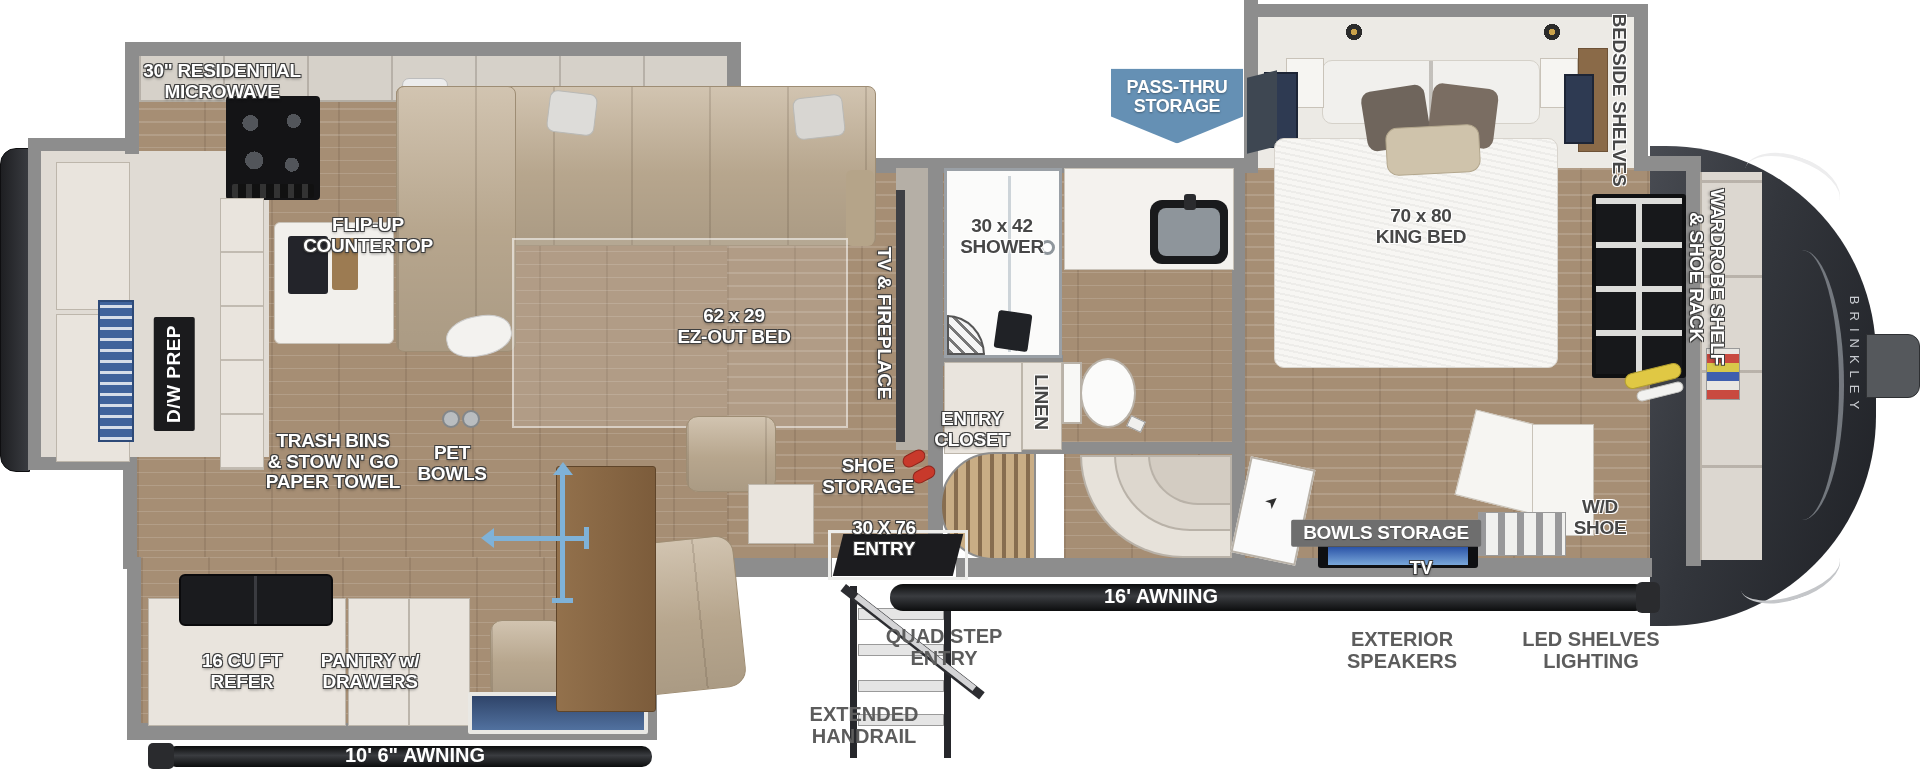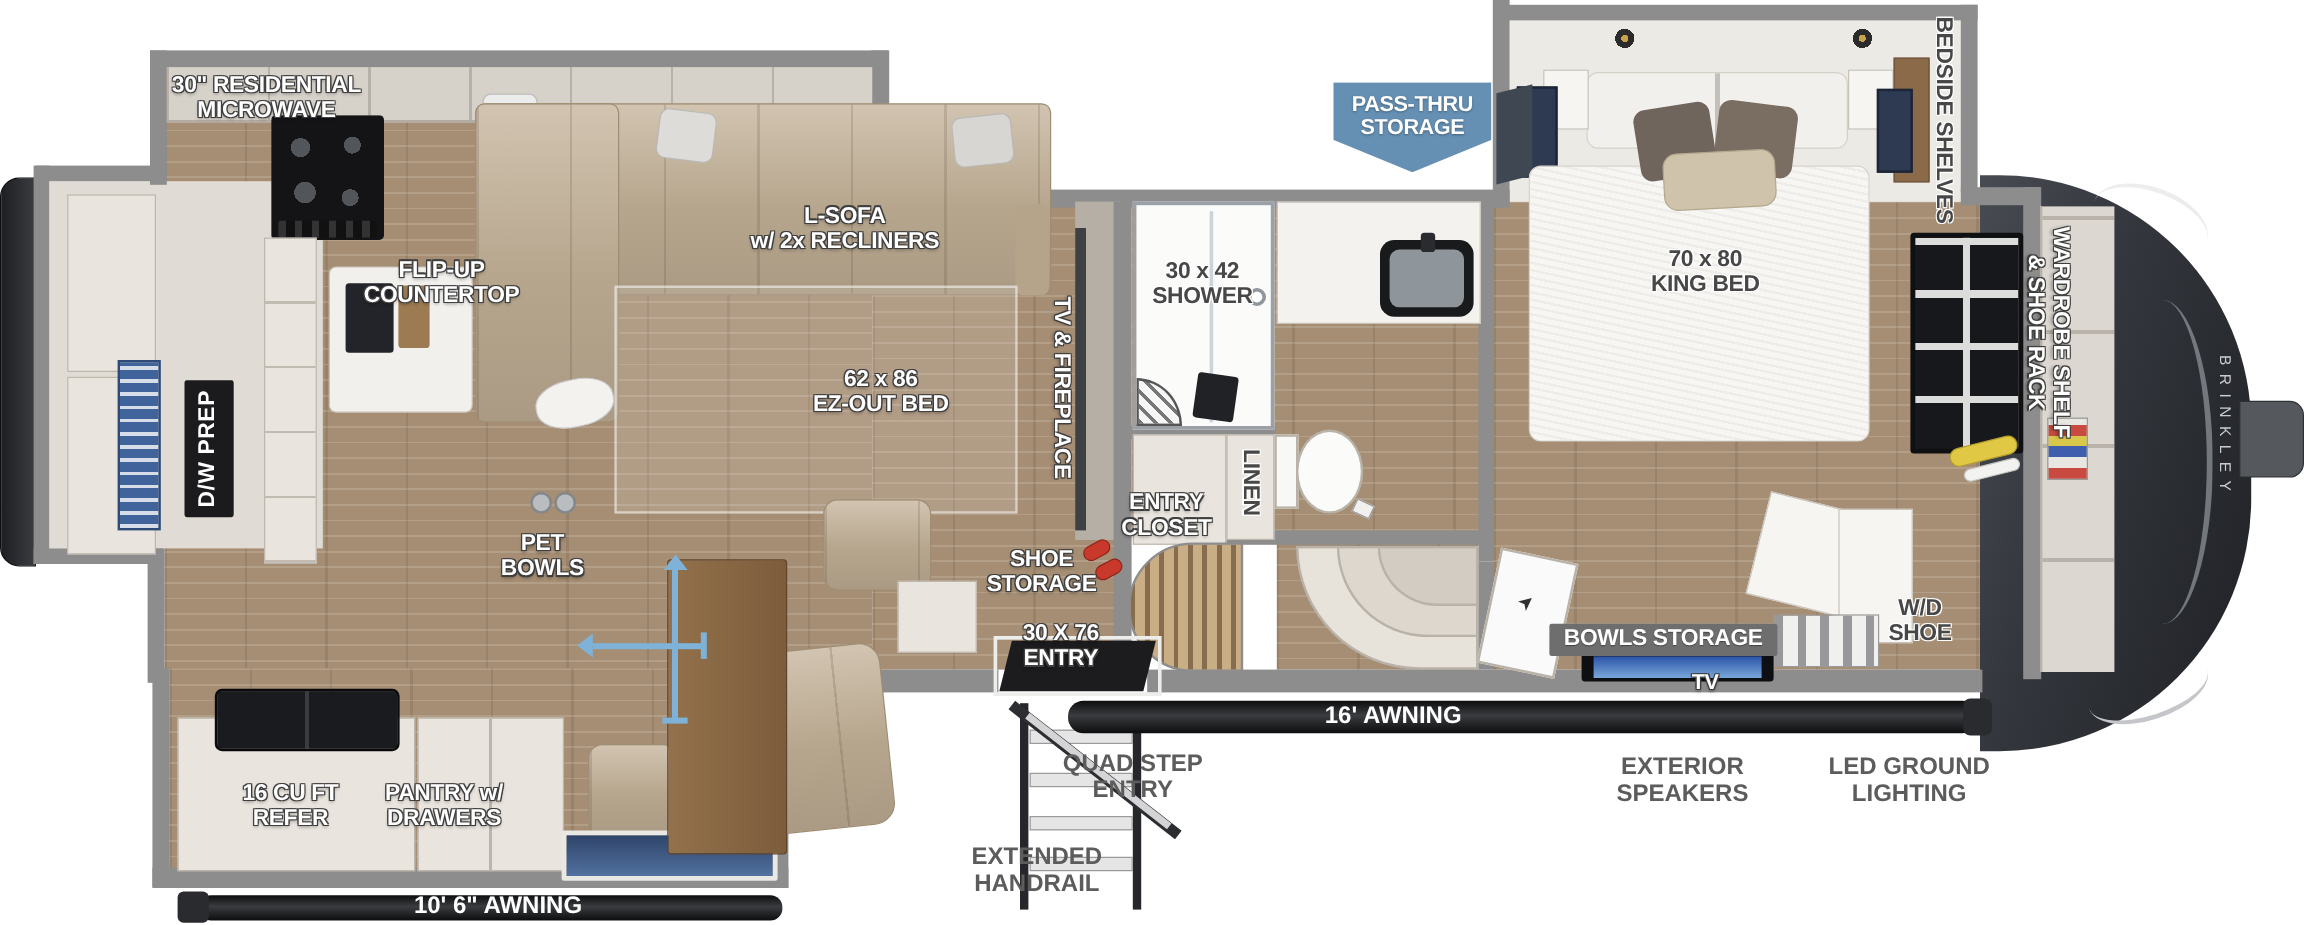--- a/index.html
+++ b/index.html
@@ -185,24 +185,25 @@
   <div class="a" style="left:858px;top:644px;width:86px;height:12px;background:#e5e5e5;border:1px solid #9a9a9a;z-index:15"></div>
   <div class="a" style="left:858px;top:680px;width:86px;height:12px;background:#e5e5e5;border:1px solid #9a9a9a;z-index:15"></div>
   <div class="a" style="left:858px;top:714px;width:86px;height:12px;background:#e5e5e5;border:1px solid #9a9a9a;z-index:15"></div>
   <div class="a" style="left:846px;top:584px;width:176px;height:9px;background:#2c2d31;transform:rotate(38deg);transform-origin:left top;z-index:16"></div>
   <div class="a" style="left:858px;top:594px;width:150px;height:6px;background:#d4d4d6;transform:rotate(38deg);transform-origin:left top;z-index:16"></div>
 
   <div class="lbl" style="left:222px;top:82px">30" RESIDENTIAL
 MICROWAVE</div>
   <div class="lbl" style="left:368px;top:236px">FLIP-UP
 COUNTERTOP</div>
-  <div class="lbl" style="left:704px;top:191px">L-SOFA
-w/ 2x RECLINERS</div>
-  <div class="lbl" style="left:734px;top:327px">62 x 86
+  <div class="lbl" style="left:734px;top:327px">62 x 29
 EZ-OUT BED</div>
+  <div class="lbl" style="left:333px;top:462px">TRASH BINS
+&amp; STOW N' GO
+PAPER TOWEL</div>
   <div class="lbl" style="left:452px;top:464px">PET
 BOWLS</div>
   <div class="lbl rot" style="left:884px;top:323px">TV &amp; FIREPLACE</div>
   <div class="lbl dk" style="left:1002px;top:237px">30 x 42
 SHOWER</div>
   <div class="lbl" style="left:972px;top:430px">ENTRY
 CLOSET</div>
   <div class="lbl dk rot" style="left:1041px;top:402px">LINEN</div>
   <div class="lbl" style="left:868px;top:477px">SHOE
 STORAGE</div>
@@ -223,19 +224,19 @@
   <div class="lbl" style="left:370px;top:672px">PANTRY w/
 DRAWERS</div>
   <div class="lbl onbar" style="left:415px;top:756px;z-index:42">10' 6" AWNING</div>
   <div class="lbl onbar" style="left:1161px;top:597px;z-index:42">16' AWNING</div>
   <div class="lbl ext" style="left:864px;top:726px">EXTENDED
 HANDRAIL</div>
   <div class="lbl ext" style="left:944px;top:648px">QUAD STEP
 ENTRY</div>
   <div class="lbl ext" style="left:1402px;top:651px">EXTERIOR
 SPEAKERS</div>
-  <div class="lbl ext" style="left:1591px;top:651px">LED GROUND
+  <div class="lbl ext" style="left:1591px;top:651px">LED SHELVES
 LIGHTING</div>
   <div class="lbl badge" style="left:1177px;top:106px">PASS-THRU
 STORAGE</div>
   <div class="lbl brand rot" style="left:1854px;top:356px;z-index:45">BRINKLEY</div>
 
 </div>
 
 </body></html>

